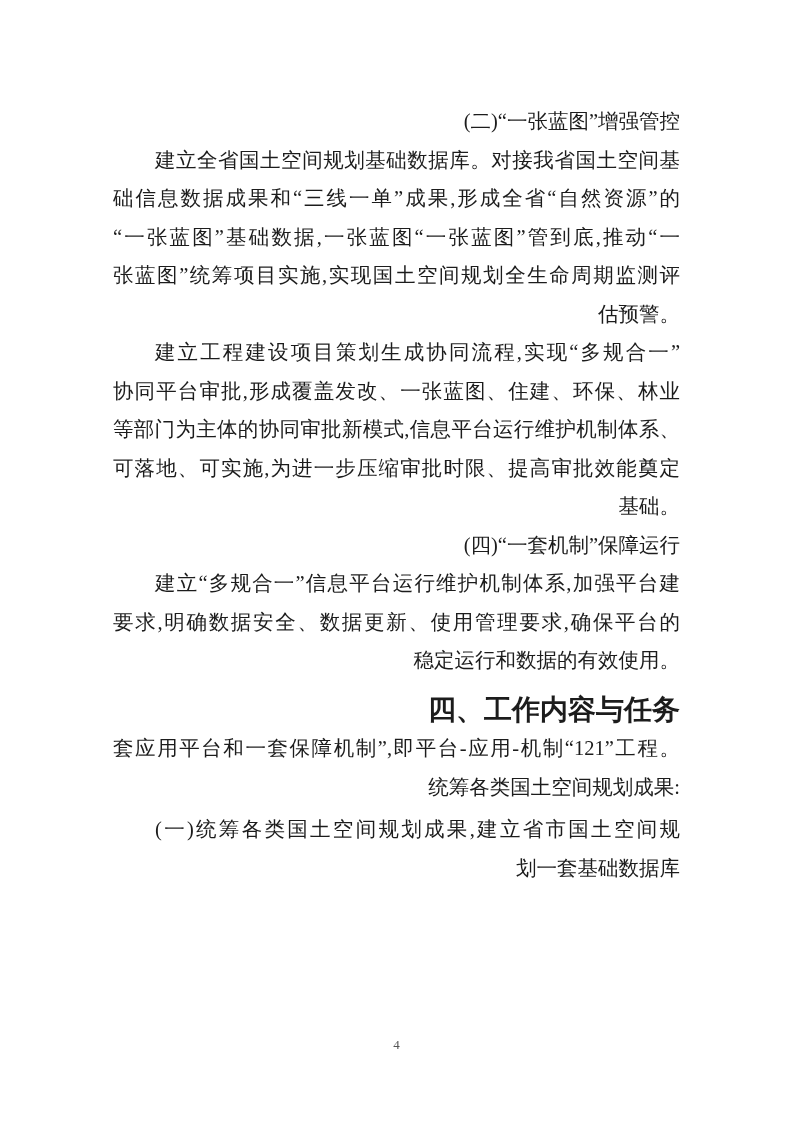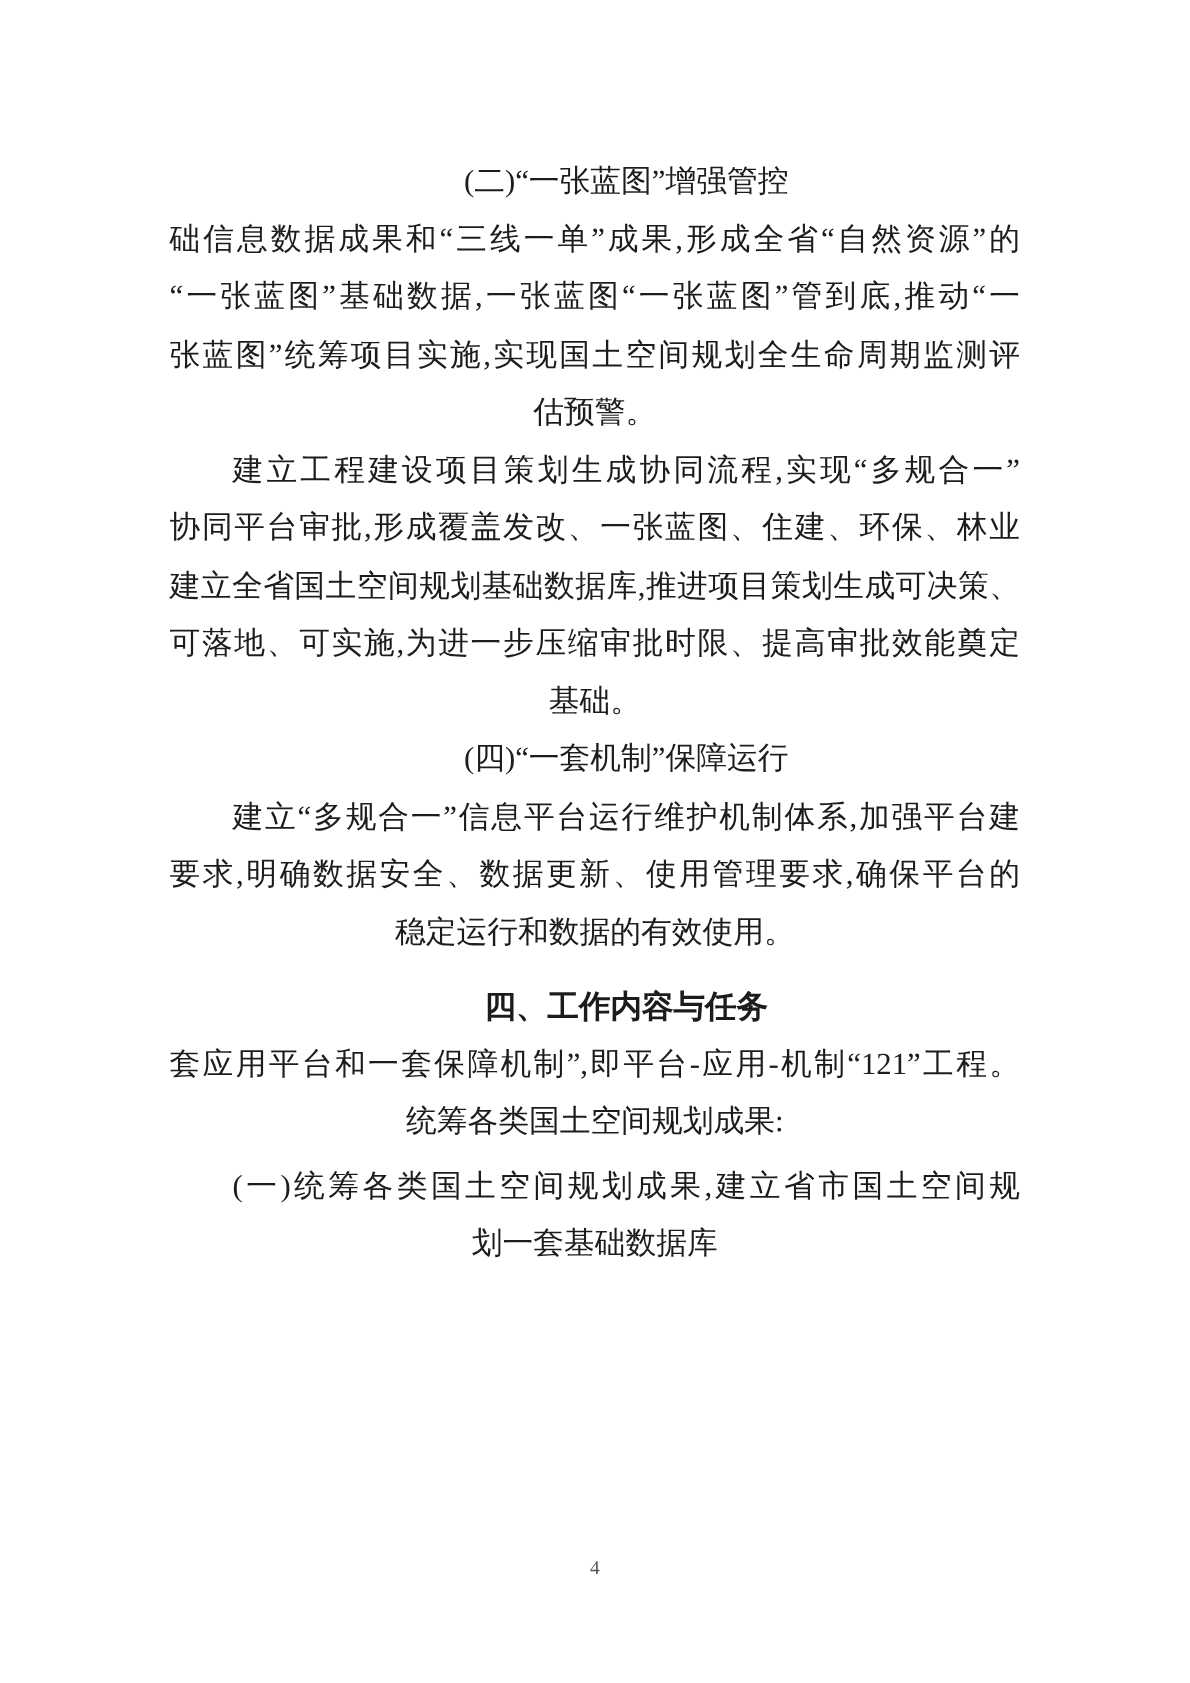--- a/index.html
+++ b/index.html
@@ -19,34 +19,34 @@
   .content {
     position: absolute;
     left: 113px;
     top: 102px;
     width: 567px;
   }
   .line {
     height: 38.5px;
     line-height: 38.5px;
     font-size: 20.5px;
-    text-align: center;
+    text-align: right;
     letter-spacing: 0;
   }
   .line.fill {
     text-align: justify;
     text-align-last: justify;
   }
   .line.indent {
     padding-left: 42px;
   }
   .line.heading-bold {
-    font-family: Liberation Serif, serif;
+    font-family: Liberation Sans, sans-serif;
     font-weight: 700;
-    font-size: 21px;
+    font-size: 28px;
   }
   .gap-lg { margin-top: 11px; }
   .gap-sm { margin-top: 4px; }
   .page-number {
     position: absolute;
     left: 0;
     right: 0;
     top: 1036px;
     height: 18px;
     line-height: 18px;
@@ -55,27 +55,28 @@
     color: #555555;
     font-family: "Liberation Serif", "DejaVu Serif", serif;
   }
 </style>
 </head>
 <body>
 
 <div class="page">
   <div class="content">
       <div class="line indent">(二)“一张蓝图”增强管控</div>
+      <div class="line indent fill">建立全省国土空间规划基础数据库。对接我省国土空间基</div>
       <div class="line fill">础信息数据成果和“三线一单”成果,形成全省“自然资源”的</div>
       <div class="line fill">“一张蓝图”基础数据,一张蓝图“一张蓝图”管到底,推动“一</div>
       <div class="line fill">张蓝图”统筹项目实施,实现国土空间规划全生命周期监测评</div>
       <div class="line">估预警。</div>
       <div class="line indent fill">建立工程建设项目策划生成协同流程,实现“多规合一”</div>
       <div class="line fill">协同平台审批,形成覆盖发改、一张蓝图、住建、环保、林业</div>
-      <div class="line fill">建立全省国土空间规划基础数据库,推进项目策划生成可决策、</div>
+      <div class="line fill">等部门为主体的协同审批新模式,信息平台运行维护机制体系、</div>
       <div class="line fill">可落地、可实施,为进一步压缩审批时限、提高审批效能奠定</div>
       <div class="line">基础。</div>
       <div class="line indent">(四)“一套机制”保障运行</div>
       <div class="line indent fill">建立“多规合一”信息平台运行维护机制体系,加强平台建</div>
       <div class="line fill">要求,明确数据安全、数据更新、使用管理要求,确保平台的</div>
       <div class="line">稳定运行和数据的有效使用。</div>
       <div class="line indent heading-bold gap-lg">四、工作内容与任务</div>
       <div class="line fill">套应用平台和一套保障机制”,即平台-应用-机制“121”工程。</div>
       <div class="line">统筹各类国土空间规划成果:</div>
       <div class="line indent fill gap-sm">(一)统筹各类国土空间规划成果,建立省市国土空间规</div>

